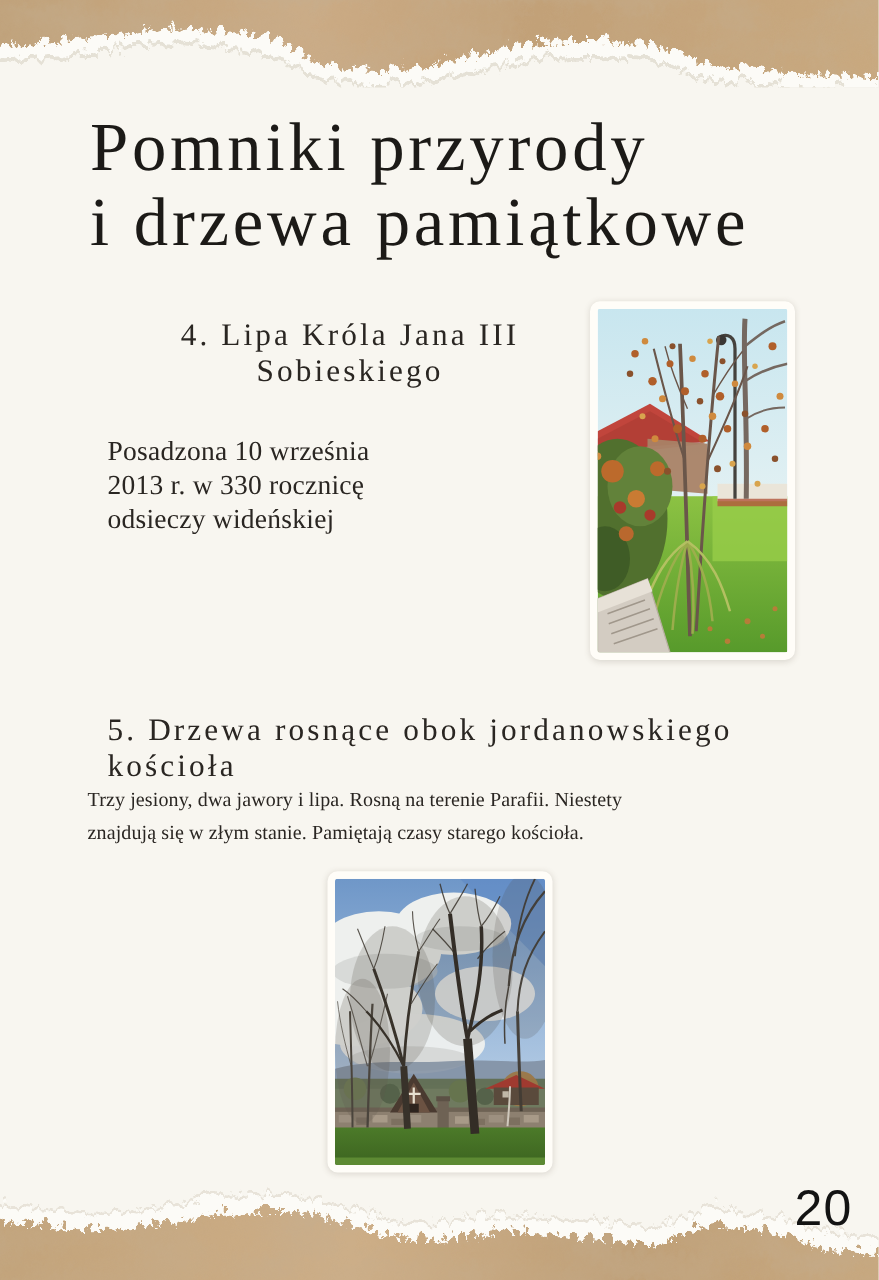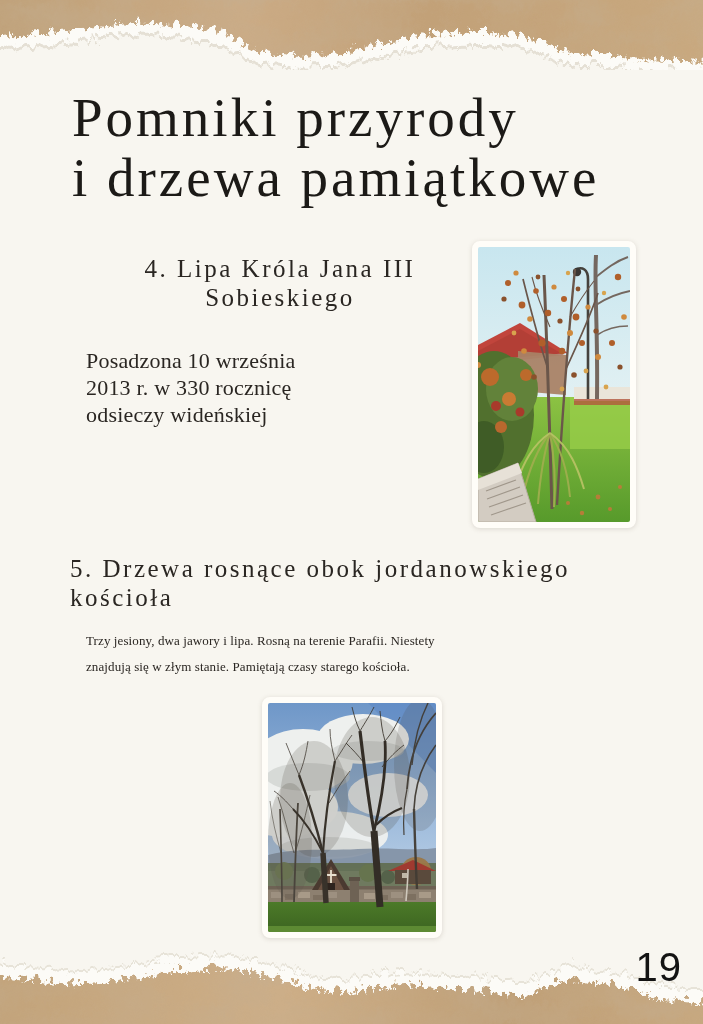--- a/index.html
+++ b/index.html
@@ -24,21 +24,21 @@
   .sec-heading{
     font-size:25px;line-height:29px;letter-spacing:2.5px;
     font-weight:400;color:#2a2622;
   }
   .h4{left:70px;top:254px;width:420px;text-align:center;}
   .h5{left:70px;top:554px;width:600px;}
   .sec-body{
     font-weight:400;color:#2a2622;
   }
   .p1{left:70px;top:331px;width:300px;font-size:22px;line-height:27px;letter-spacing:.2px;}
-  .p2{left:86px;top:628px;width:610px;font-size:13px;line-height:26px;letter-spacing:.1px;}
+  .p2{left:70px;top:628px;width:610px;font-size:16px;line-height:26px;letter-spacing:.1px;}
   .page-number{
     right:21px;top:944px;z-index:6;
     font-family:"Liberation Sans", sans-serif;
     font-size:40px;line-height:46px;color:#131313;letter-spacing:1px;
   }
   
   .photo-frame{
     border:6px solid #fffdf8;border-radius:8px;
     box-shadow:0 1px 5px rgba(90,80,60,.18);
     overflow:hidden;background:#fff;z-index:2;
@@ -214,21 +214,21 @@
     <g fill="#c07a3a" opacity="0.9">
       <circle cx="120" cy="250" r="2.4"></circle>
         <circle cx="132" cy="262" r="2"></circle>
         <circle cx="104" cy="266" r="2.2"></circle>
       <circle cx="142" cy="240" r="2"></circle>
         <circle cx="90" cy="256" r="2"></circle>
     </g>
   </svg>
 </div>
 
-<h2 class="abs sec-heading h5 prewrap" style="margin:0;">5. Drzewa rosnące obok jordanowskiego
+<h2 class="abs sec-heading h5 prewrap" style="margin:16px;">5. Drzewa rosnące obok jordanowskiego
 kościoła</h2>
 <p class="abs sec-body p2 prewrap" style="margin:0;">Trzy jesiony, dwa jawory i lipa. Rosną na terenie Parafii. Niestety
 znajdują się w złym stanie. Pamiętają czasy starego kościoła.</p>
 
 <div class="abs photo-frame photo2">
   <svg width="168" height="229" viewBox="0 0 168 229" preserveAspectRatio="none">
     <defs>
       <linearGradient id="sky2" x1="0" y1="0" x2="0" y2="1">
         <stop offset="0" stop-color="#6f97c8"></stop>
           <stop offset="1" stop-color="#b3cbe4"></stop>
@@ -343,21 +343,21 @@
         <path d="M168,42 C153,62 147,82 146,106" stroke-width="1.6"></path>
         <path d="M160,0 C150,20 146,40 144,62" stroke-width="1.4"></path>
         <path d="M146,106 C147,140 148,168 149,186" stroke-width="2.4"></path>
         <path d="M139,86 C136,100 135,116 136,132" stroke-width="1.2"></path>
       </g>
       <path d="M138,198 C139,186 140,176 140,166" stroke="#cfc8bc" stroke-width="1.6"></path>
     </g>
   </svg>
 </div>
 
-<div class="abs page-number">19</div>
+<div class="abs page-number">20</div>
 
 <svg class="abs tear tear-bottom" viewBox="0 0 703 85" preserveAspectRatio="none" aria-hidden="true">
   <defs>
     <linearGradient id="kraftB" x1="0" y1="0" x2="1" y2="0">
       <stop offset="0" stop-color="#c2a37a"></stop>
         <stop offset="0.4" stop-color="#cdae87"></stop>
       <stop offset="0.7" stop-color="#bf9f76"></stop>
         <stop offset="1" stop-color="#c8a87e"></stop>
     </linearGradient>
     <filter id="ragB1" x="-15%" y="-50%" width="130%" height="220%">

